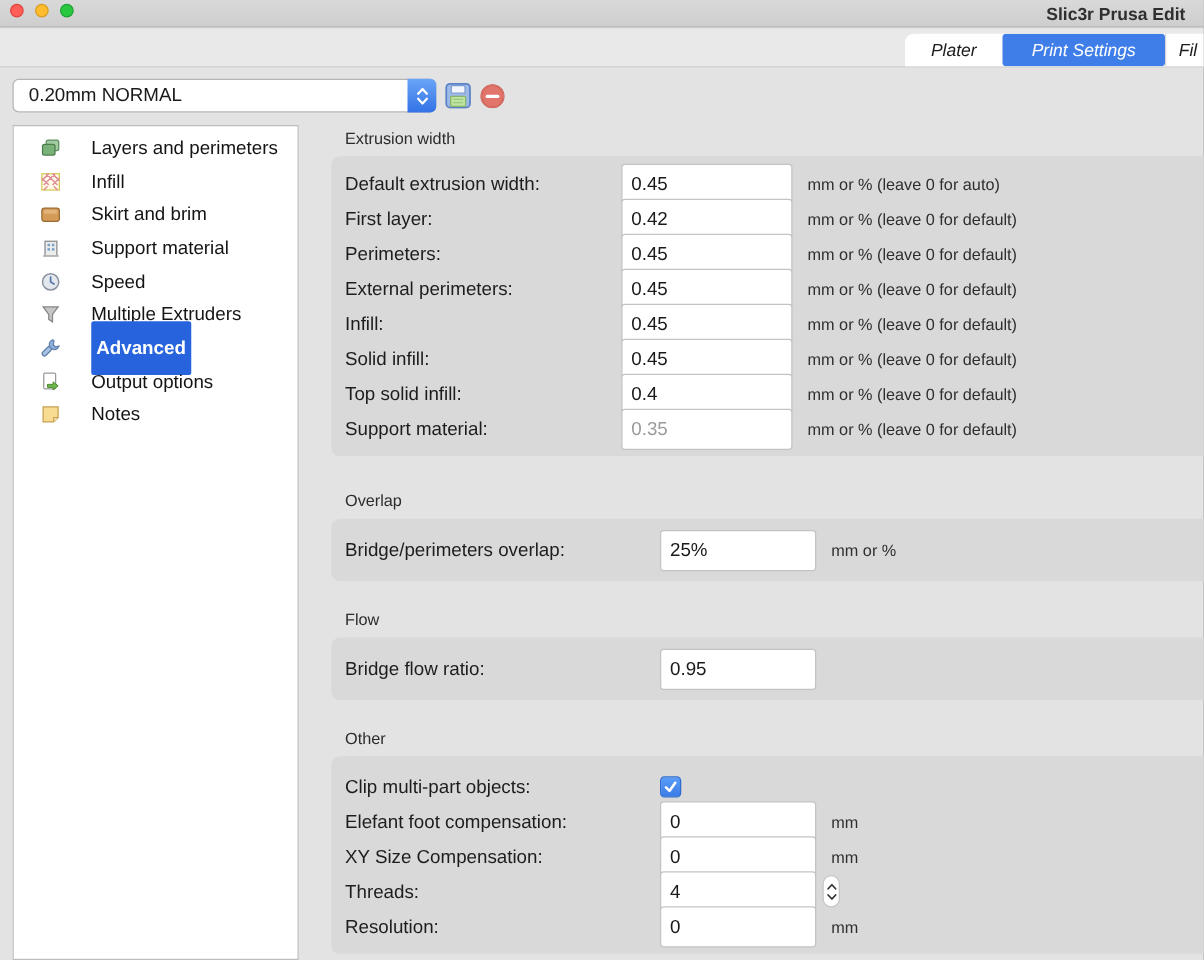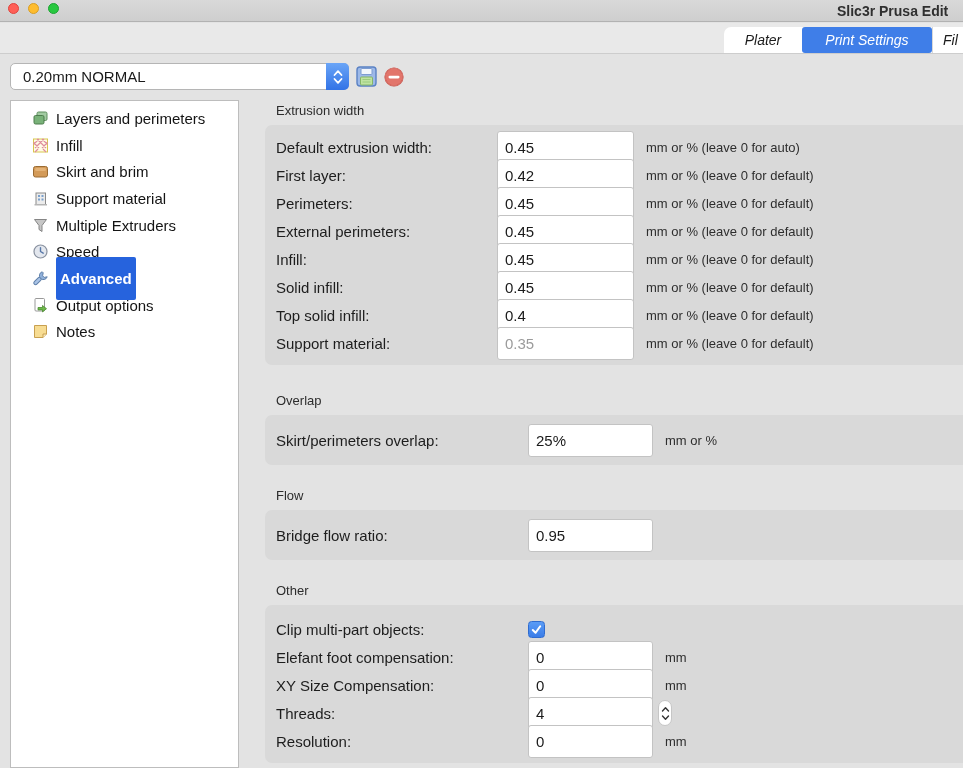--- a/index.html
+++ b/index.html
@@ -53,21 +53,21 @@
     background:linear-gradient(#6aa5f7,#3273e6);
     border-radius:0 5px 5px 0; display:flex; align-items:center; justify-content:center;
   }
   .tool-icon { margin-left:6px; width:22px; height:22px; display:flex; align-items:center; justify-content:center; }
   
   .sidebar {
     position:absolute; left:10px; top:100px; width:229px; height:668px;
     background:#ffffff; border:1px solid #bdbdbd; padding-top:4px;
   }
   .tree-item {
-    height:26.7px; display:flex; align-items:center; gap:7px; padding-left:20px;
+    height:26.7px; display:flex; align-items:center; gap:24px; padding-left:20px;
     font-size:15px; color:#141414; cursor:default;
   }
   .tree-item .icon { width:18px; height:18px; flex:0 0 18px; display:flex; align-items:center; justify-content:center; }
   .tree-item .lbl.selected {
     background:#2663dd; color:#ffffff; font-weight:bold; padding:13px 4px; border-radius:2px;
   }
   
   .section { position:absolute; left:265px; right:-12px; }
   #sections .section:nth-child(1){ top:103px; }
   #sections .section:nth-child(2){ top:393px; }
@@ -190,33 +190,33 @@
             <rect x="6" y="8.5" width="2" height="2" fill="#7aa0cc"></rect>
             <rect x="9.5" y="8.5" width="2" height="2" fill="#7aa0cc"></rect>
             <rect x="2.5" y="14" width="12.5" height="1.5" fill="#b5b5b5"></rect>
           </svg>
         </span>
         <span class="lbl">Support material</span>
       </div>
       <div class="tree-item">
         <span class="icon">
           <svg width="17" height="17" viewBox="0 0 17 17">
-            <path d="M2.5 2.5 h12 l-4.5 6 v6 l-3 -2 v-4 z" fill="#c6c6c6" stroke="#858585"></path>
-          </svg>
-        </span>
-        <span class="lbl">Multiple Extruders</span>
-      </div>
-      <div class="tree-item">
-        <span class="icon">
-          <svg width="17" height="17" viewBox="0 0 17 17">
             <circle cx="8.5" cy="8.5" r="6.5" fill="#e3e7ee" stroke="#8a92a0" stroke-width="1.2"></circle>
             <path d="M8.5 8.5 L8.5 4.6 M8.5 8.5 L11.2 10.2" stroke="#5878a8" stroke-width="1.4" fill="none" stroke-linecap="round"></path>
           </svg>
         </span>
         <span class="lbl">Speed</span>
+      </div>
+      <div class="tree-item">
+        <span class="icon">
+          <svg width="17" height="17" viewBox="0 0 17 17">
+            <path d="M2.5 2.5 h12 l-4.5 6 v6 l-3 -2 v-4 z" fill="#c6c6c6" stroke="#858585"></path>
+          </svg>
+        </span>
+        <span class="lbl">Multiple Extruders</span>
       </div>
       <div class="tree-item">
         <span class="icon">
           <svg width="17" height="17" viewBox="0 0 17 17">
             <rect x="1" y="9.2" width="9" height="3.6" rx="1.8" transform="rotate(-45 5.5 11)" fill="#a9c3e6" stroke="#6080aa"></rect>
             <path d="M10.2 1.8 a4 4 0 1 0 5 5 l-3 0.6 -1.6 -1.6 0.6 -3 z" fill="#8fb0da" stroke="#6080aa"></path>
           </svg>
         </span>
         <span class="lbl selected">Advanced</span>
       </div>
@@ -283,21 +283,21 @@
             <span class="lbl">Support material:</span>
             <input type="text" disabled="" value="0.35" style="">
             <span class="hint">mm or % (leave 0 for default)</span>
           </div>
         </div>
       </div>
       <div class="section">
         <div class="sec-title">Overlap</div>
         <div class="sec-box">
           <div class="row">
-            <span class="lbl">Skirt/perimeters overlap:</span>
+            <span class="lbl">Bridge/perimeters overlap:</span>
             <input type="text" value="25%" style="">
             <span class="hint">mm or %</span>
           </div>
         </div>
       </div>
       <div class="section">
         <div class="sec-title">Flow</div>
         <div class="sec-box">
           <div class="row">
             <span class="lbl">Bridge flow ratio:</span>

